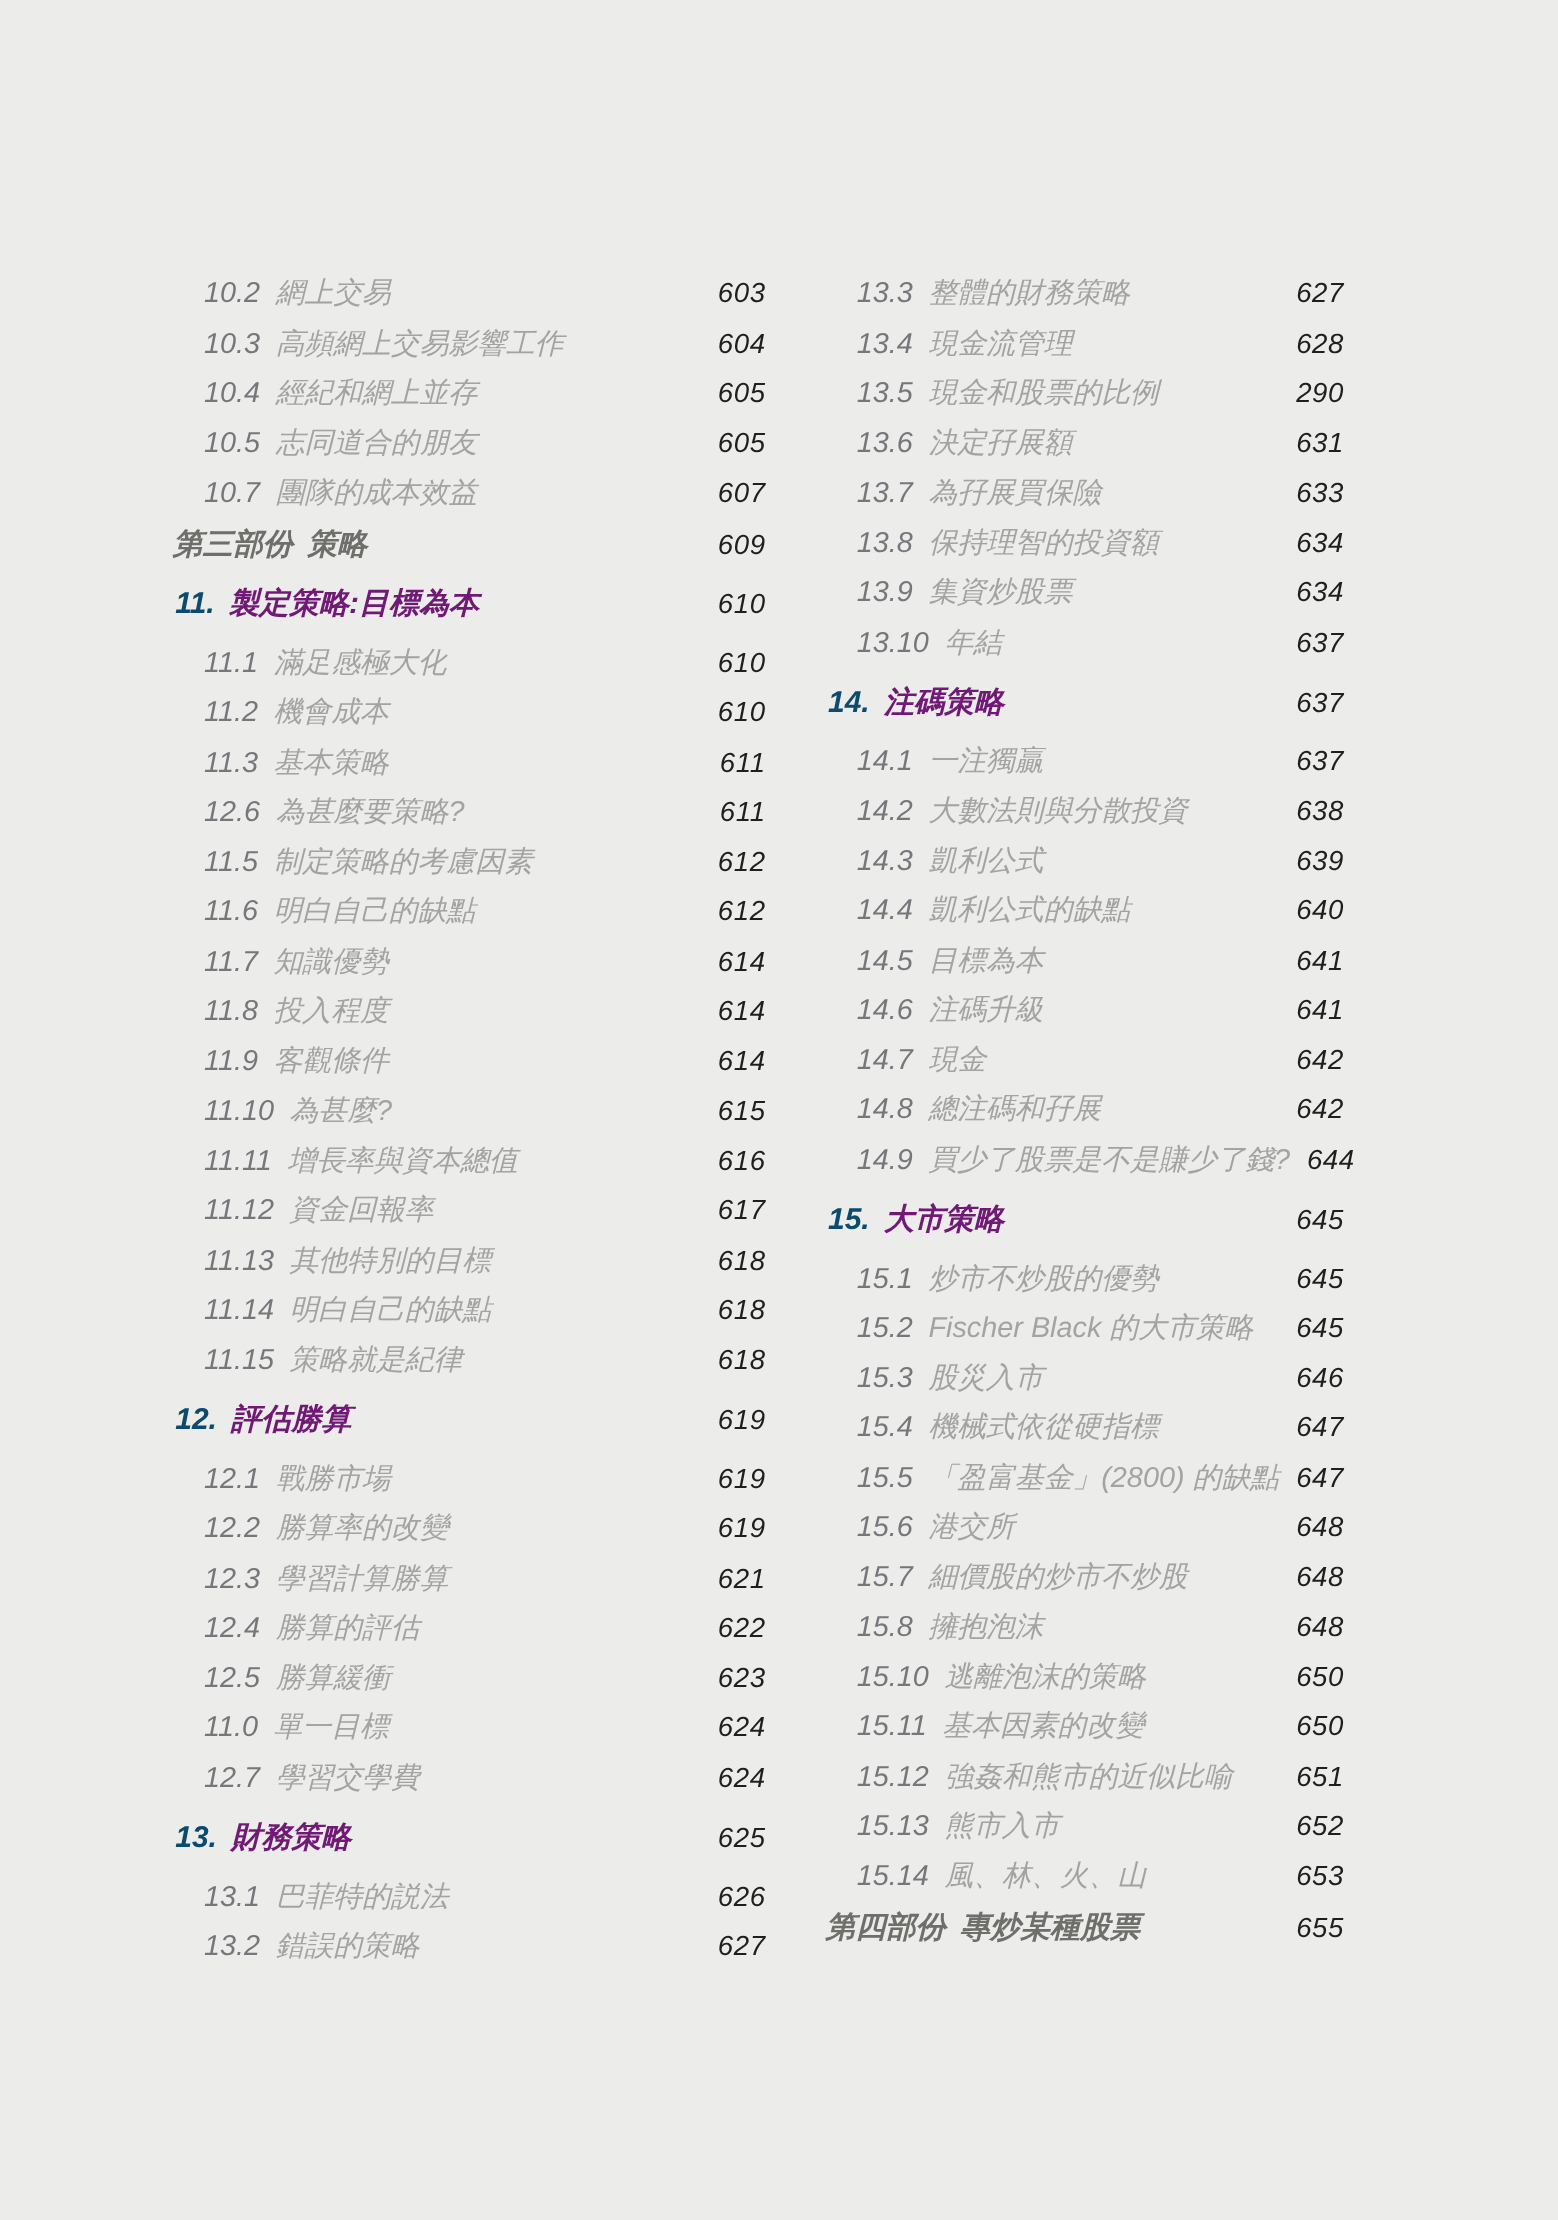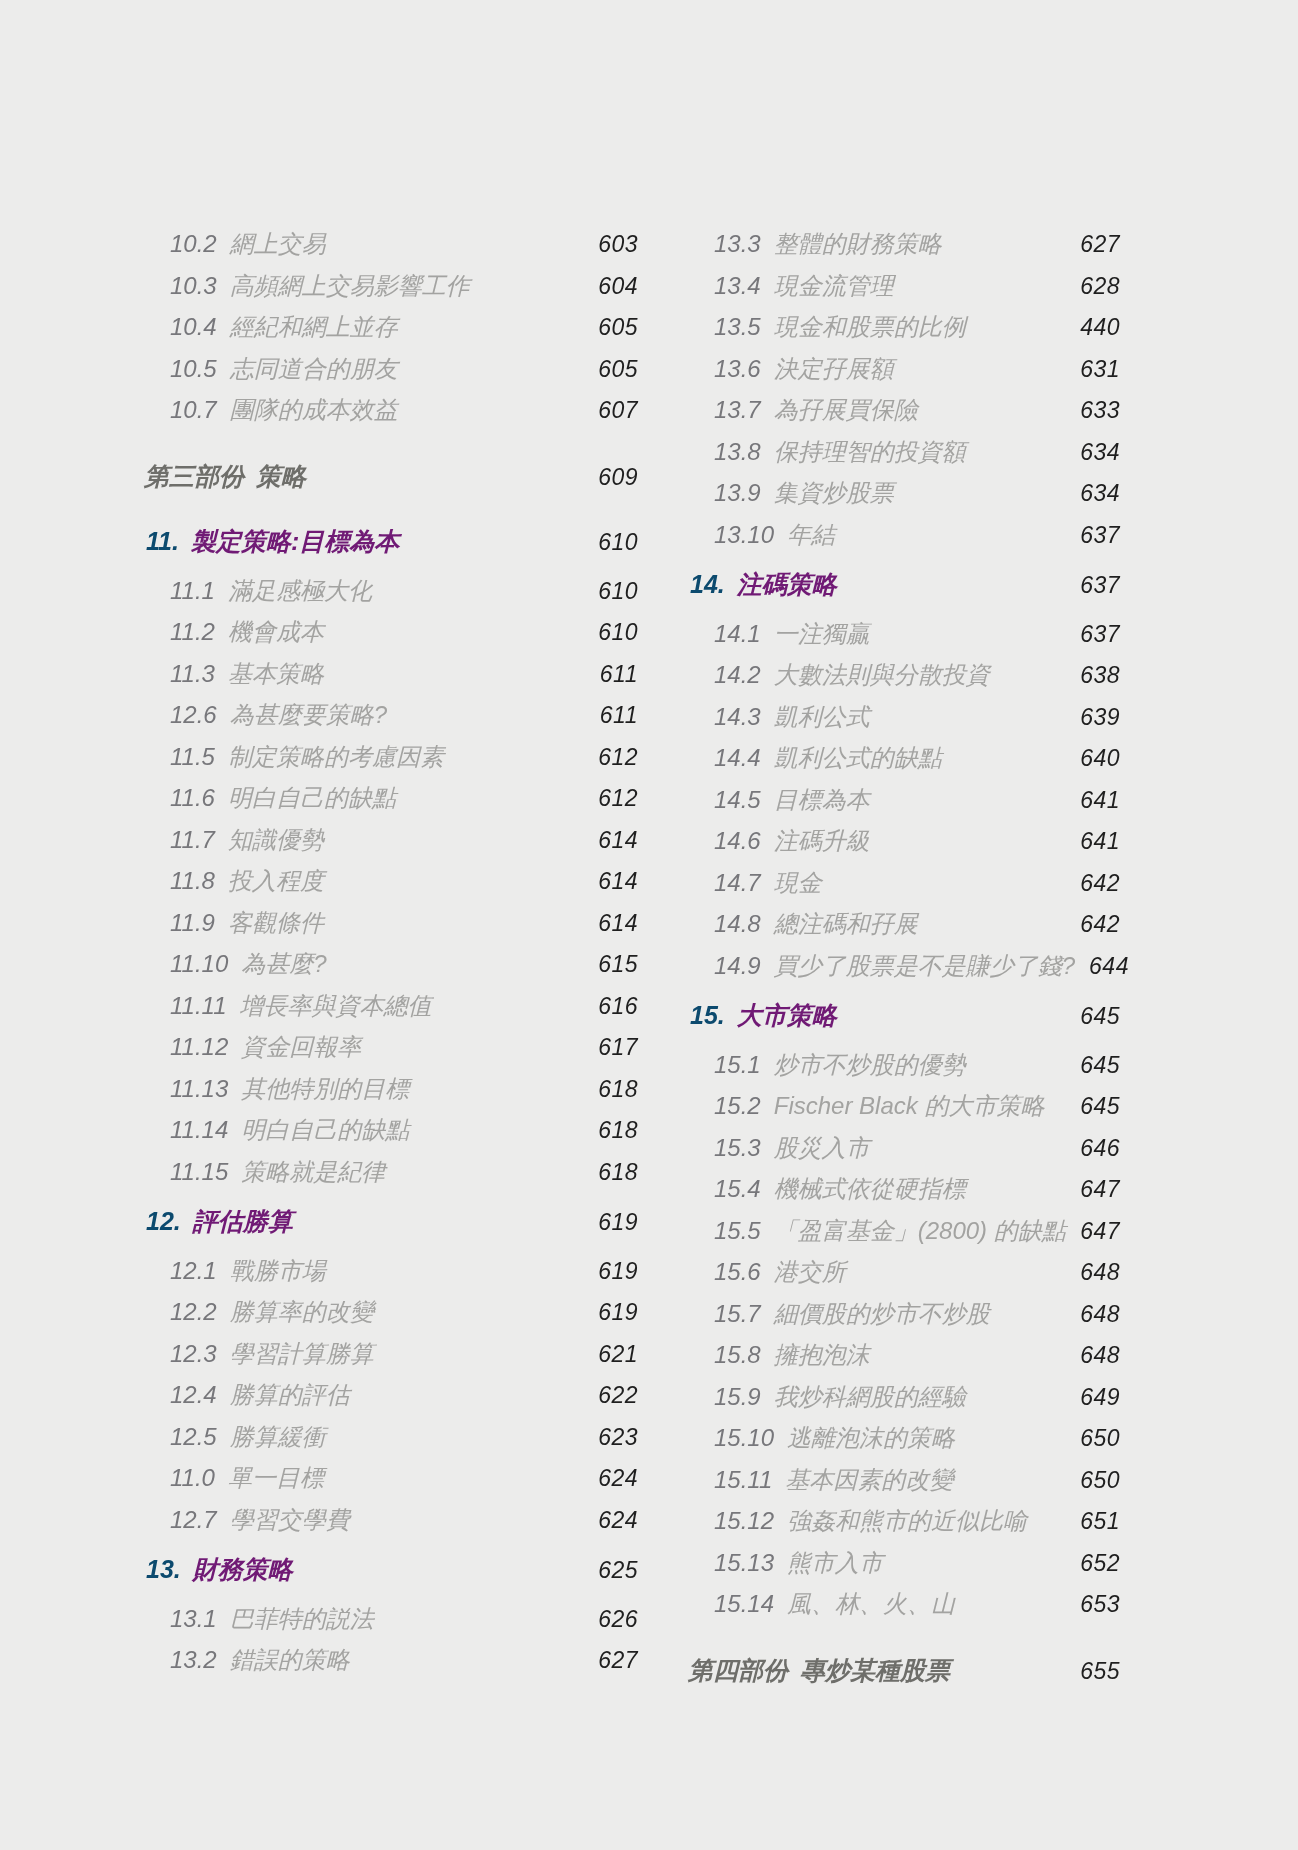--- a/index.html
+++ b/index.html
@@ -20,21 +20,21 @@
   }
   .row .label{display:inline-block;}
   .row.item{font-size:24px;}
   .row.item .num{color:#77777b;margin-right:13px;}
   .row.item .title{color:#a3a3a1;}
   .row.item .label{padding-left:26px;}
   .row.chapter{font-size:25px;font-weight:bold;margin:8px 0;}
   .row.chapter .num{color:#0c4a6e;margin-right:12px;}
   .row.chapter .title{color:#701a75;}
   .row.chapter .label{padding-left:2px;}
-  .row.part{font-size:25px;font-weight:bold;margin:24px 0;gap:30px;}
+  .row.part{font-size:25px;font-weight:bold;margin:1px 0;gap:30px;}
   .row.part .num{color:#6e6e6a;margin-right:12px;}
   .row.part .title{color:#6e6e6a;}
   .pagenum{
     font-size:23px;color:#1f1f1f;font-weight:normal;
     letter-spacing:0.5px;flex:none;padding-left:14px;
   }
 </style>
 </head>
 <body>
 
@@ -177,21 +177,21 @@
       <div class="row item">
         <span class="label"><span class="num">13.3</span><span class="title">整體的財務策略</span></span>
         <span class="pagenum">627</span>
       </div>
       <div class="row item">
         <span class="label"><span class="num">13.4</span><span class="title">現金流管理</span></span>
         <span class="pagenum">628</span>
       </div>
       <div class="row item">
         <span class="label"><span class="num">13.5</span><span class="title">現金和股票的比例</span></span>
-        <span class="pagenum">440</span>
+        <span class="pagenum">290</span>
       </div>
       <div class="row item">
         <span class="label"><span class="num">13.6</span><span class="title">決定孖展額</span></span>
         <span class="pagenum">631</span>
       </div>
       <div class="row item">
         <span class="label"><span class="num">13.7</span><span class="title">為孖展買保險</span></span>
         <span class="pagenum">633</span>
       </div>
       <div class="row item">
@@ -274,24 +274,20 @@
         <span class="label"><span class="num">15.6</span><span class="title">港交所</span></span>
         <span class="pagenum">648</span>
       </div>
       <div class="row item">
         <span class="label"><span class="num">15.7</span><span class="title">細價股的炒市不炒股</span></span>
         <span class="pagenum">648</span>
       </div>
       <div class="row item">
         <span class="label"><span class="num">15.8</span><span class="title">擁抱泡沫</span></span>
         <span class="pagenum">648</span>
-      </div>
-      <div class="row item">
-        <span class="label"><span class="num">15.9</span><span class="title">我炒科網股的經驗</span></span>
-        <span class="pagenum">649</span>
       </div>
       <div class="row item">
         <span class="label"><span class="num">15.10</span><span class="title">逃離泡沫的策略</span></span>
         <span class="pagenum">650</span>
       </div>
       <div class="row item">
         <span class="label"><span class="num">15.11</span><span class="title">基本因素的改變</span></span>
         <span class="pagenum">650</span>
       </div>
       <div class="row item">

